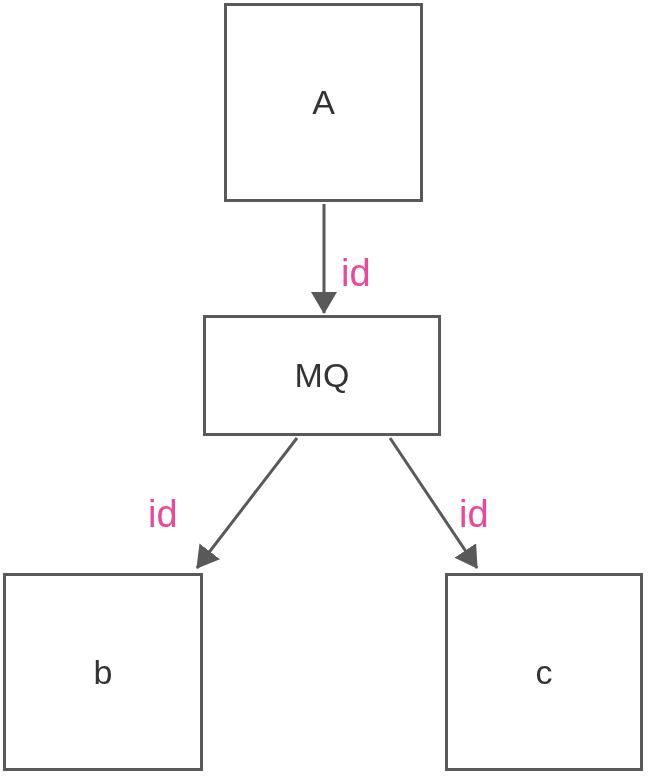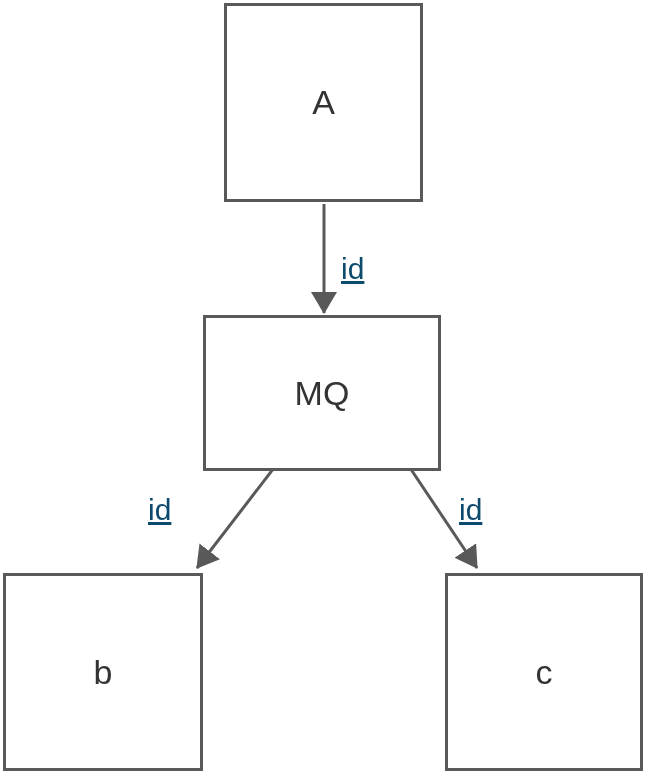--- a/index.html
+++ b/index.html
@@ -25,30 +25,29 @@
     box-sizing: border-box;
     background: #ffffff;
     border: 3px solid #595959;
     display: flex;
     align-items: center;
     justify-content: center;
     font-size: 34px;
     color: #333333;
   }
   .node-a  { left: 224px; top: 3px;   width: 199px; height: 199px; }
-  .node-mq { left: 203px; top: 315px; width: 238px; height: 156px; }
+  .node-mq { left: 203px; top: 315px; width: 238px; height: 121px; }
   .node-b  { left: 3px;   top: 573px; width: 200px; height: 198px; }
   .node-c  { left: 445px; top: 573px; width: 198px; height: 198px; }
   .edge-label {
     position: absolute;
-    font-size: 30px;
+    font-size: 38px;
     line-height: 1;
-    color: #0c4a6e;
+    color: #ec4899;
     white-space: nowrap;
-    text-decoration: underline;
   }
   .label-a-mq { left: 341px; top: 254px; }
   .label-mq-b { left: 148px; top: 495px; }
   .label-mq-c { left: 459px; top: 495px; }
 </style>
 </head>
 <body>
 
 <div class="canvas">
 

